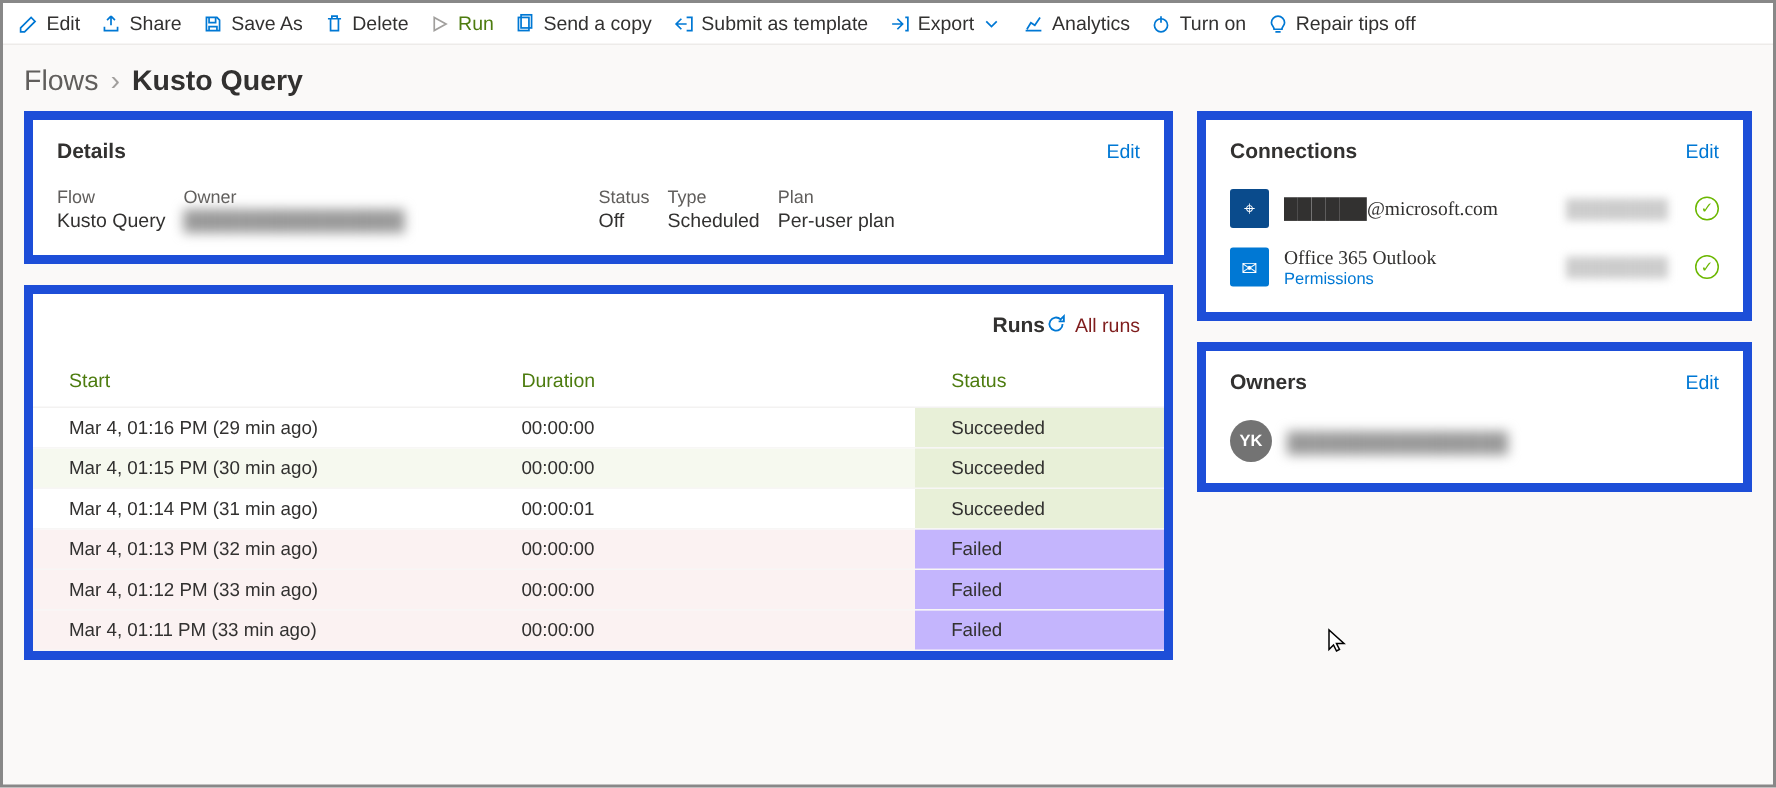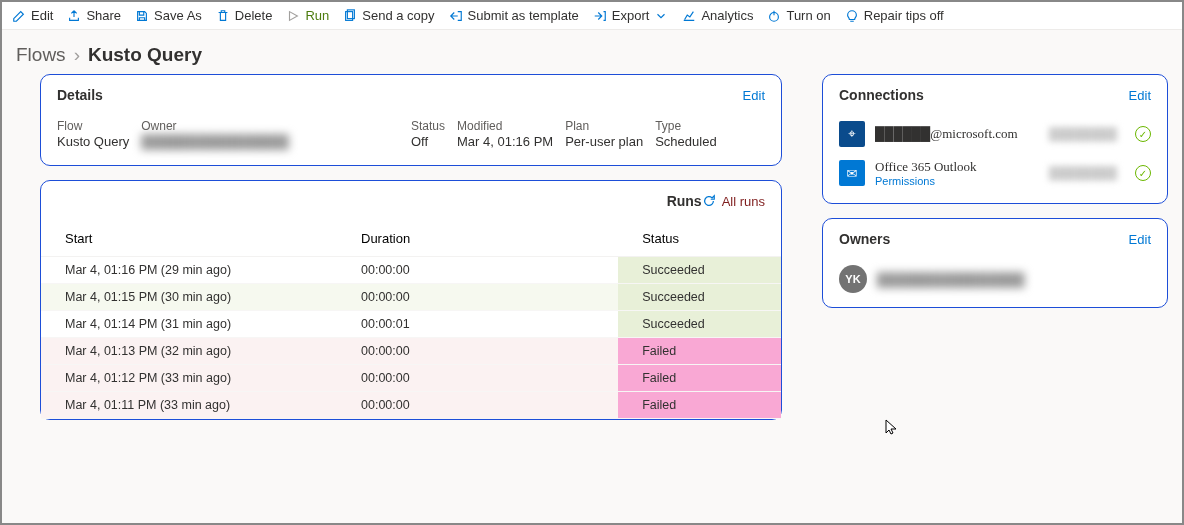--- a/index.html
+++ b/index.html
@@ -44,23 +44,22 @@
   .breadcrumb .current { color: #323130; font-weight: 600; }
   .main {
     display: flex;
     gap: 16px;
     padding: 0 14px;
   }
   .left-col { flex: 1; display: flex; flex-direction: column; gap: 14px; }
   .right-col { width: 370px; display: flex; flex-direction: column; gap: 14px; }
   .card {
     background: #fff;
-    border: 1px solid #1d4ed8;
-    border-radius: 10px;
-    margin-left: 24px;
+    border: 6px solid #1d4ed8;
+    border-radius: 0;
   }
   .card-header {
     display: flex;
     justify-content: space-between;
     align-items: center;
     padding: 12px 16px;
     font-size: 14px;
     font-weight: 600;
   }
   .card-header .link { color: #0078d4; font-weight: 400; font-size: 13px; cursor: pointer; }
@@ -107,28 +106,28 @@
     font-size: 11px; font-weight: 600;
   }
   .runs-header {
     display: flex; justify-content: flex-end; align-items: center;
     padding: 12px 16px;
     font-weight: 600; font-size: 14px;
   }
   .runs-header .allruns { display: flex; align-items: center; gap: 6px; color: #7f1d1d; font-weight: 400; font-size: 13px; cursor: pointer; }
   .runs-table { width: 100%; border-collapse: collapse; }
   .runs-table th {
-    text-align: left; font-weight: 400; font-size: 13px; color: #000000;
+    text-align: left; font-weight: 400; font-size: 13px; color: #4d7c0f;
     padding: 10px 16px 10px 24px; border-bottom: 1px solid #f3f2f1;
   }
   .runs-table td {
     font-size: 12.5px; padding: 6px 16px 6px 24px; border-bottom: 1px solid #f7f6f5;
   }
   .runs-table tr.succ td.status-cell { background: #e8f0d8; }
-  .runs-table tr.fail td.status-cell { background: #f9a8d4; }
+  .runs-table tr.fail td.status-cell { background: #c4b5fd; }
   .runs-table tr.succ td:first-child, .runs-table tr.succ td:nth-child(2) { background: #f6f9ef; }
   .runs-table tr.fail td:first-child, .runs-table tr.fail td:nth-child(2) { background: #fbf2f2; }
   .runs-table tr.plain-succ td.status-cell { background: #e8f0d8; }
   .cursor-marker { position:absolute; left:884px; top:418px; pointer-events:none; }
 </style>
 </head>
 <body>
 
 <div class="toolbar">
   <div class="tb-item blue">
@@ -228,30 +227,26 @@
             <div class="label">Owner</div>
             <div class="value"><span class="blurred">████████████████</span></div>
           </div>
         </div>
         <div class="details-col">
           <div class="field">
             <div class="label">Status</div>
             <div class="value">Off</div>
           </div>
           <div class="field">
-            <div class="label">Modified</div>
-            <div class="value">Mar 4, 01:16 PM</div>
+            <div class="label">Type</div>
+            <div class="value">Scheduled</div>
           </div>
           <div class="field">
             <div class="label">Plan</div>
             <div class="value">Per-user plan</div>
-          </div>
-          <div class="field">
-            <div class="label">Type</div>
-            <div class="value">Scheduled</div>
           </div>
         </div>
       </div>
     </div>
 
     <div class="card">
       <div class="runs-header">
         <span>Runs</span>
         <span class="allruns">
           <svg viewBox="0 0 16 16" width="14" height="14" stroke="#0078d4" fill="none" stroke-width="1.4">

